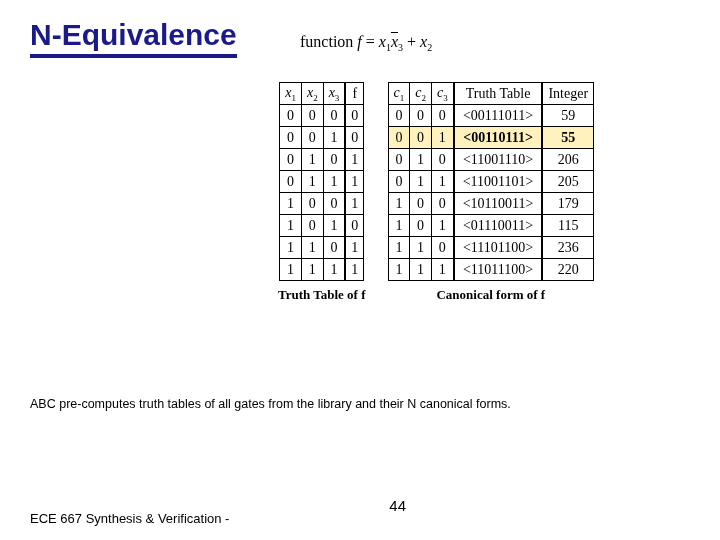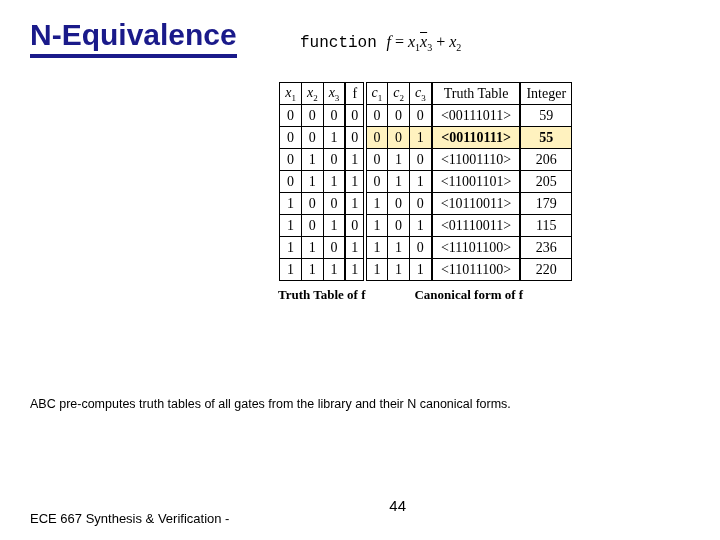--- a/index.html
+++ b/index.html
@@ -29,37 +29,38 @@
     padding-bottom: 2px;
     margin-bottom: 14px;
   }
   .formula {
     position: absolute;
     top: 33px;
     left: 300px;
     font-family: "Times New Roman", serif;
     font-size: 16px;
   }
-  .formula .fn { font-style: normal; font-family: Liberation Mono, monospace; }
+  .formula .fn { font-style: normal; }
   .formula .it { font-style: italic; }
   .formula .sub { font-size: 10px; vertical-align: sub; }
   .formula .bar { text-decoration: overline; }
   .desc {
     font-size: 12.5px;
     line-height: 1.4;
     width: 230px;
   }
   .desc-block1 { margin-top: 6px; }
   .desc-block2 { margin-top: 22px; }
   .sub2 { font-size: 9px; vertical-align: sub; }
   .tables-wrap {
     position: absolute;
     top: 82px;
     left: 278px;
     display: flex;
+    gap: 22px;
     align-items: flex-start;
   }
   table.truth {
     border-collapse: collapse;
     font-family: "Times New Roman", serif;
     font-size: 14px;
   }
   table.truth th, table.truth td {
     border: 1px solid #000;
     text-align: center;

